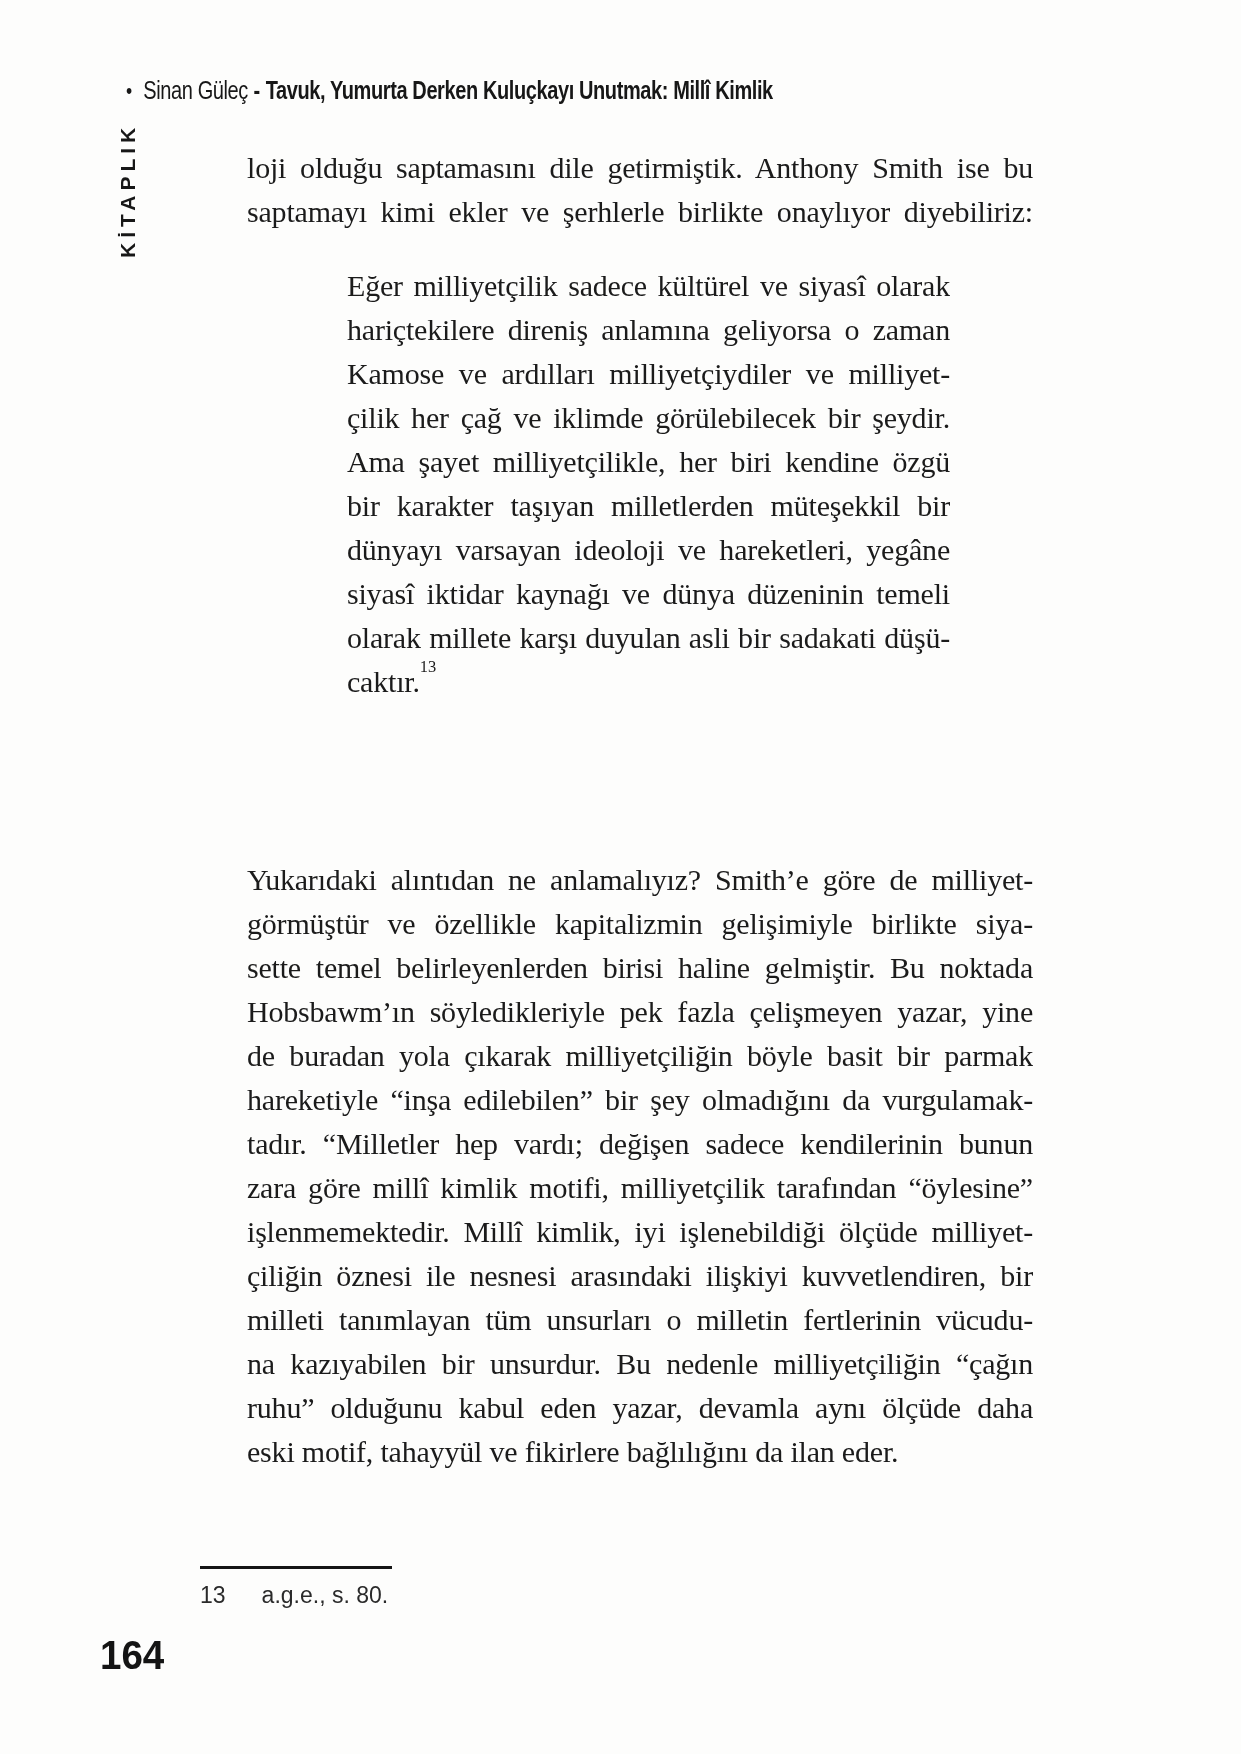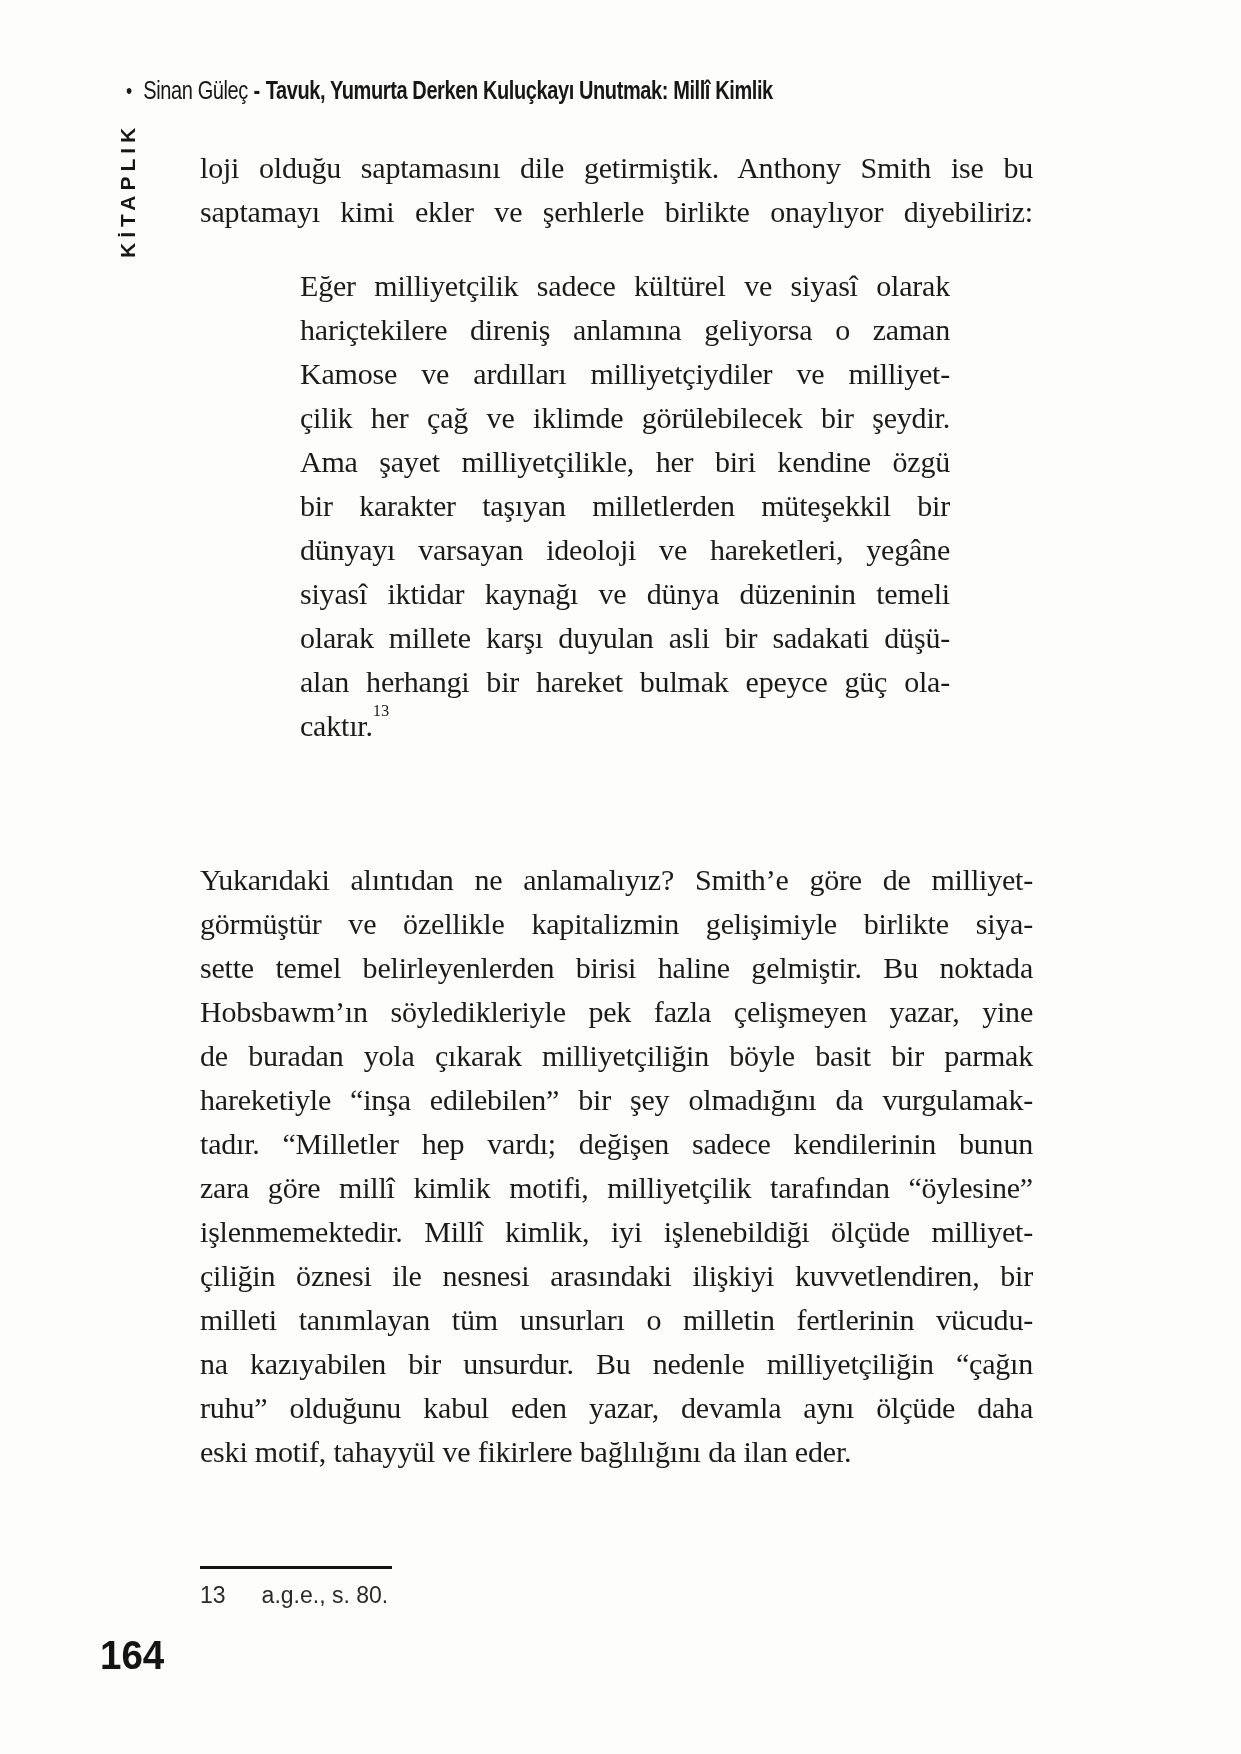--- a/index.html
+++ b/index.html
@@ -41,21 +41,21 @@
   .textblock {
     position: absolute;
     font-size: 30px; line-height: 44px;
     letter-spacing: -0.2px;
     overflow: hidden;
   }
   .p1 { left: 200px; top: 146px; width: 833px; }
   .quote { left: 300px; top: 264px; width: 650px; }
   .p2 { left: 200px; top: 858px; width: 833px; }
 
-  .jline { text-align: justify; text-align-last: justify; white-space: normal; }
+  .jline { text-align: justify; text-align-last: justify; white-space: normal; margin-left: 47px; }
   .jline.last { text-align-last: left; font-family: Liberation Serif, serif; }
 
   sup { font-size: 0.55em; line-height: 0; position: relative; top: -0.55em; letter-spacing: 0; }
 
   
   .footnote-rule {
     position: absolute; left: 200px; top: 1566px;
     width: 192px; height: 3px; background: #151515;
   }
   .footnote {
@@ -95,21 +95,20 @@
   <div class="textblock quote">
       <div class="jline">Eğer milliyetçilik sadece kültürel ve siyasî olarak</div>
       <div class="jline">hariçtekilere direniş anlamına geliyorsa o zaman</div>
       <div class="jline">Kamose ve ardılları milliyetçiydiler ve milliyet-</div>
       <div class="jline">çilik her çağ ve iklimde görülebilecek bir şeydir.</div>
       <div class="jline">Ama şayet milliyetçilikle, her biri kendine özgü</div>
       <div class="jline">bir karakter taşıyan milletlerden müteşekkil bir</div>
       <div class="jline">dünyayı varsayan ideoloji ve hareketleri, yegâne</div>
       <div class="jline">siyasî iktidar kaynağı ve dünya düzeninin temeli</div>
       <div class="jline">olarak millete karşı duyulan asli bir sadakati düşü-</div>
-      <div class="jline">alan herhangi bir hareket bulmak epeyce güç ola-</div>
       <div class="jline last">caktır.<sup>13</sup></div>
     </div>
 
   <div class="textblock p2">
       <div class="jline">Yukarıdaki alıntıdan ne anlamalıyız? Smith’e göre de milliyet-</div>
       <div class="jline">görmüştür ve özellikle kapitalizmin gelişimiyle birlikte siya-</div>
       <div class="jline">sette temel belirleyenlerden birisi haline gelmiştir. Bu noktada</div>
       <div class="jline">Hobsbawm’ın söyledikleriyle pek fazla çelişmeyen yazar, yine</div>
       <div class="jline">de buradan yola çıkarak milliyetçiliğin böyle basit bir parmak</div>
       <div class="jline">hareketiyle “inşa edilebilen” bir şey olmadığını da vurgulamak-</div>

